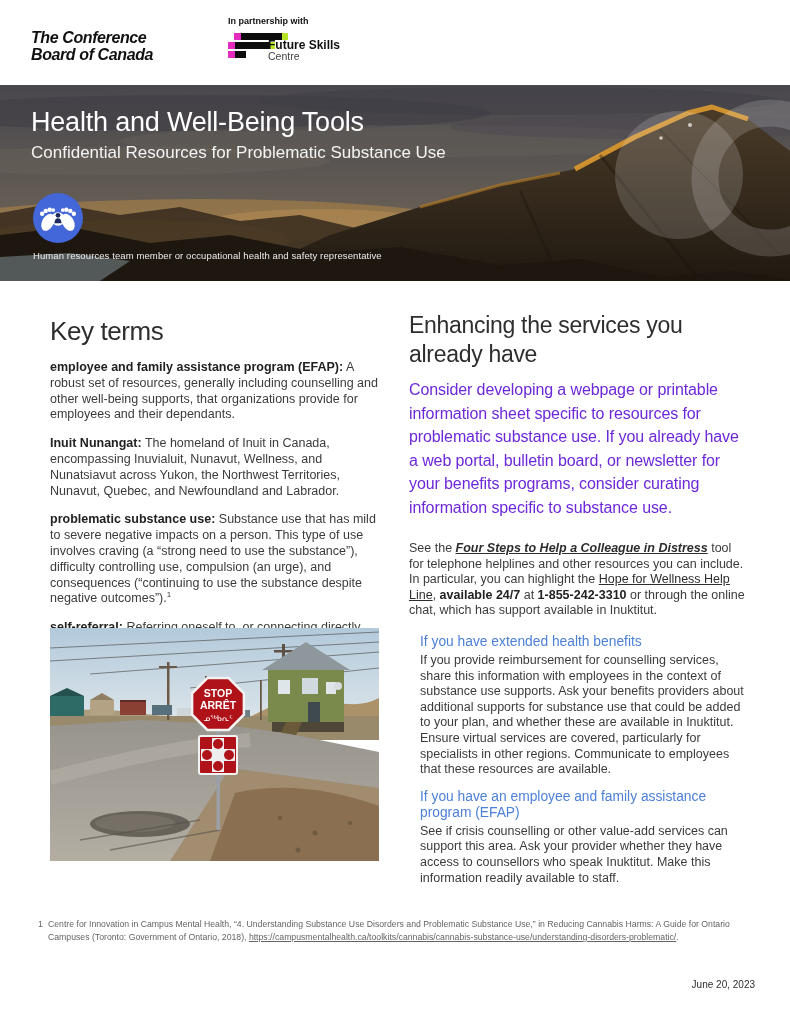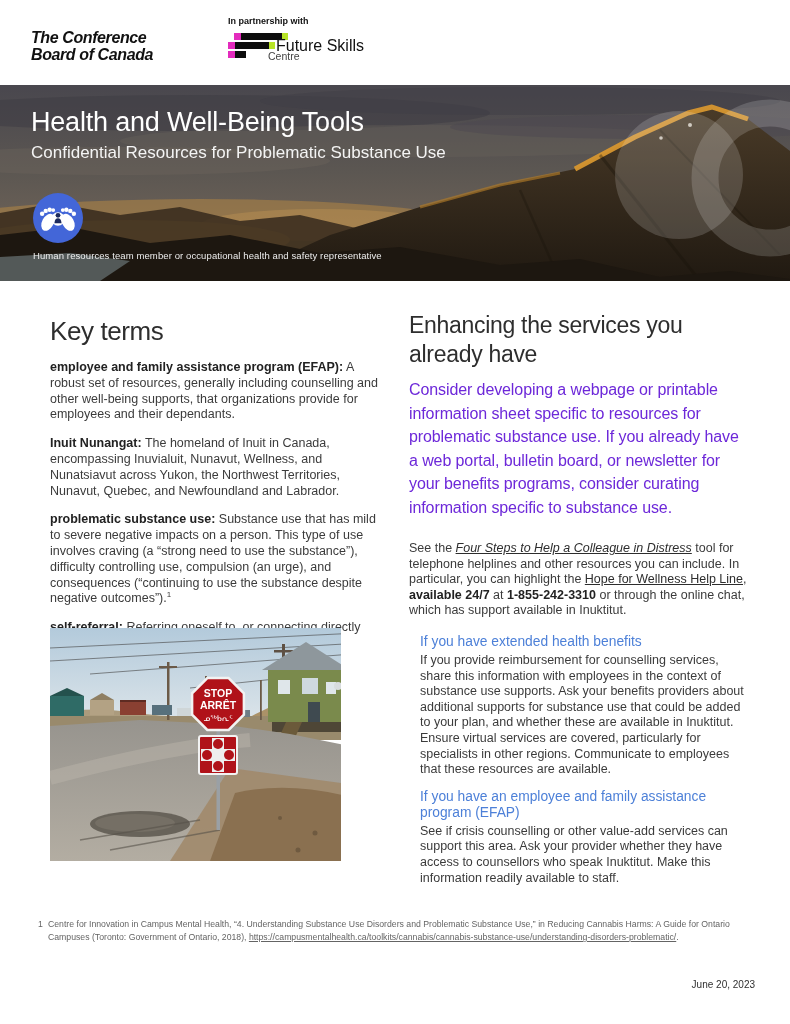--- a/index.html
+++ b/index.html
@@ -8,21 +8,21 @@
     width:790px; height:1024px; position:relative; margin:0 auto;
     font-family:"Liberation Sans", sans-serif; color:#3d3d3d; overflow:hidden;
   }
   .abs { position:absolute; }
 
   
   .cboc-logo { left:31px; top:29px; font-size:16px; line-height:17px; font-weight:700;
     color:#111; letter-spacing:-0.4px;font-style:italic; }
   .partner-label { left:228px; top:16px; font-size:9px; font-weight:700; color:#111; }
   .fsc-bar { position:absolute; }
-  .fsc-name { left:276px; top:40px; font-size:16px; font-weight:400; color:#111; line-height:11px; }
+  .fsc-name { left:268px; top:40px; font-size:12px; font-weight:700; color:#111; line-height:11px; }
   .fsc-sub  { left:268px; top:51px; font-size:10.5px; color:#444; line-height:11px; }
 
   
   .hero { left:0; top:85px; width:790px; height:196px; overflow:hidden;padding-left:11px; }
   .hero svg { position:absolute; left:0; top:0; }
   .hero-title { left:31px; top:107px; font-size:27px; font-weight:400; color:#ffffff; letter-spacing:-0.2px; }
   .hero-subtitle { left:31px; top:143px; font-size:17px; font-weight:400; color:#f4f4f4; }
   .hero-caption { left:33px; top:250px; font-size:9.5px; color:#ededed; letter-spacing:0.1px; }
 
   
@@ -33,26 +33,26 @@
   .col-left p { font-size:12.5px; line-height:15.8px; color:#3b3b3b; margin-bottom:13px; }
   .col-left b { color:#222; }
   sup { font-size:8px; vertical-align:super; line-height:0; }
 
   h2.enh { font-size:23px; font-weight:400; color:#2e2e2e; line-height:29px; letter-spacing:-0.3px; margin-bottom:9px; }
   .intro { font-size:16px; line-height:23.5px; color:#6d28d9; letter-spacing:-0.1px; margin-bottom:22px; }
   .body-sm { font-size:12.5px; line-height:15.6px; color:#3b3b3b; }
   .see-para { margin-bottom:15px; }
   h3.blue { font-size:13.8px; font-weight:400; color:#4d80d8; line-height:16px; margin-bottom:3px; }
   .sect { margin-bottom:11px;margin-left:11px; }
-  .link-bi { font-weight:400; font-style:italic; text-decoration:underline; color:#2d2d2d; cursor:pointer; }
+  .link-bi { font-weight:700; font-style:italic; text-decoration:underline; color:#2d2d2d; cursor:pointer; }
   .link-u  { text-decoration:underline; color:#2d2d2d; cursor:pointer; }
   .body-sm b { color:#222; }
 
   
-  .photo { left:50px; top:628px; width:291px; height:233px; overflow:hidden;text-align:center; }
+  .photo { left:50px; top:628px; width:329px; height:233px; overflow:hidden;text-align:center; }
 
   
   .footnote { left:38px; top:918px; width:718px; display:flex; font-size:8.7px;
     line-height:13px; color:#646464; }
   .footnote .marker { width:10px; flex:0 0 10px; }
   .footnote a { color:#646464; text-decoration:underline; cursor:pointer; word-break:break-all; }
   .date { right:35px; top:979px; font-size:10px; color:#2f2f2f; }
 </style>
 </head>
 <body>

